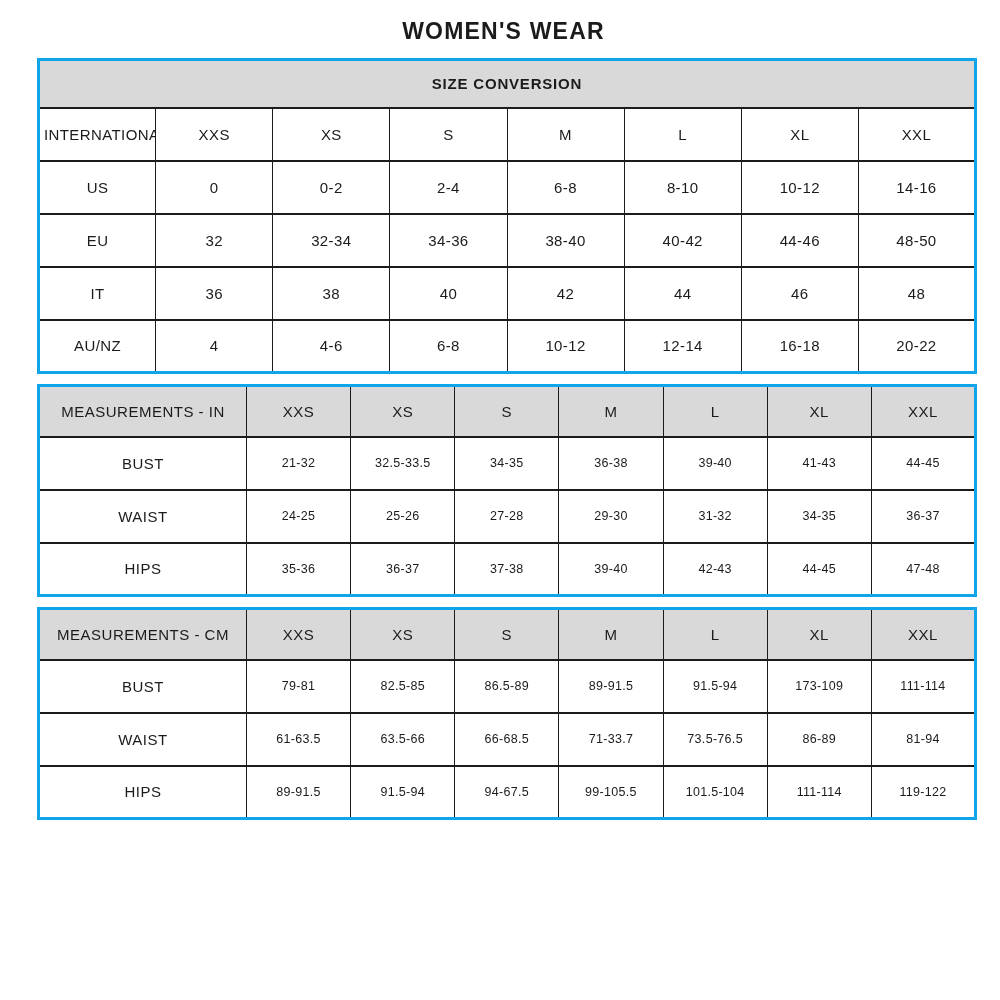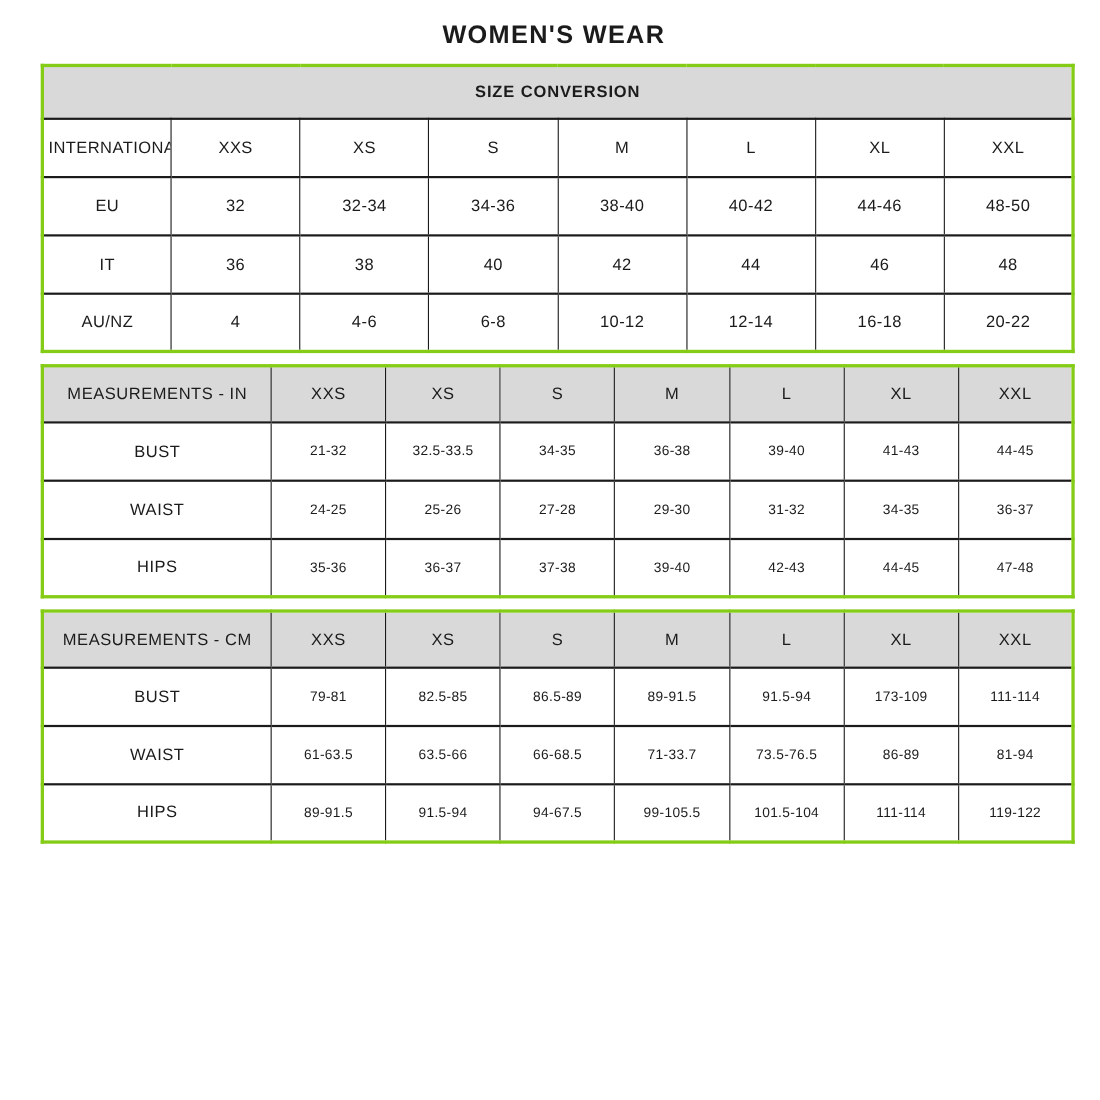--- a/index.html
+++ b/index.html
@@ -21,21 +21,21 @@
     text-align: center;
     font-size: 23px;
     font-weight: bold;
     letter-spacing: 1.2px;
     margin: 2px 0 13px 0;
   }
   table.sheet {
     width: 940px;
     border-collapse: collapse;
     table-layout: fixed;
-    border: 3px solid #84cc16;
+    border: 3px solid #0ea5e9;
     margin: 0 auto;
   }
   .gap { height: 10px; }
   td, th {
     border: 1.5px solid #1b1b1b;
     border-top-width: 2px;
     border-bottom-width: 2px;
     text-align: center;
     vertical-align: middle;
     padding: 2px 4px;
@@ -94,20 +94,30 @@
           <td class="first-col">INTERNATIONAL</td>
           <td>XXS</td>
           <td>XS</td>
           <td>S</td>
           <td>M</td>
           <td>L</td>
           <td>XL</td>
           <td>XXL</td>
         </tr>
         <tr class="datarow">
+          <td class="label first-col">US</td>
+          <td class="val">0</td>
+          <td class="val">0-2</td>
+          <td class="val">2-4</td>
+          <td class="val">6-8</td>
+          <td class="val">8-10</td>
+          <td class="val">10-12</td>
+          <td class="val">14-16</td>
+        </tr>
+        <tr class="datarow">
           <td class="label first-col">EU</td>
           <td class="val">32</td>
           <td class="val">32-34</td>
           <td class="val">34-36</td>
           <td class="val">38-40</td>
           <td class="val">40-42</td>
           <td class="val">44-46</td>
           <td class="val">48-50</td>
         </tr>
         <tr class="datarow">

